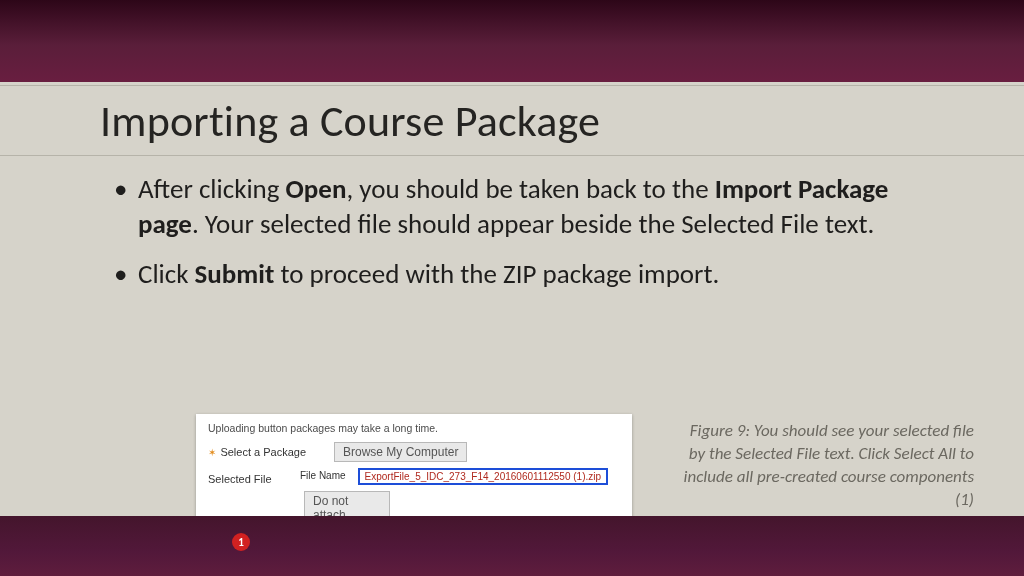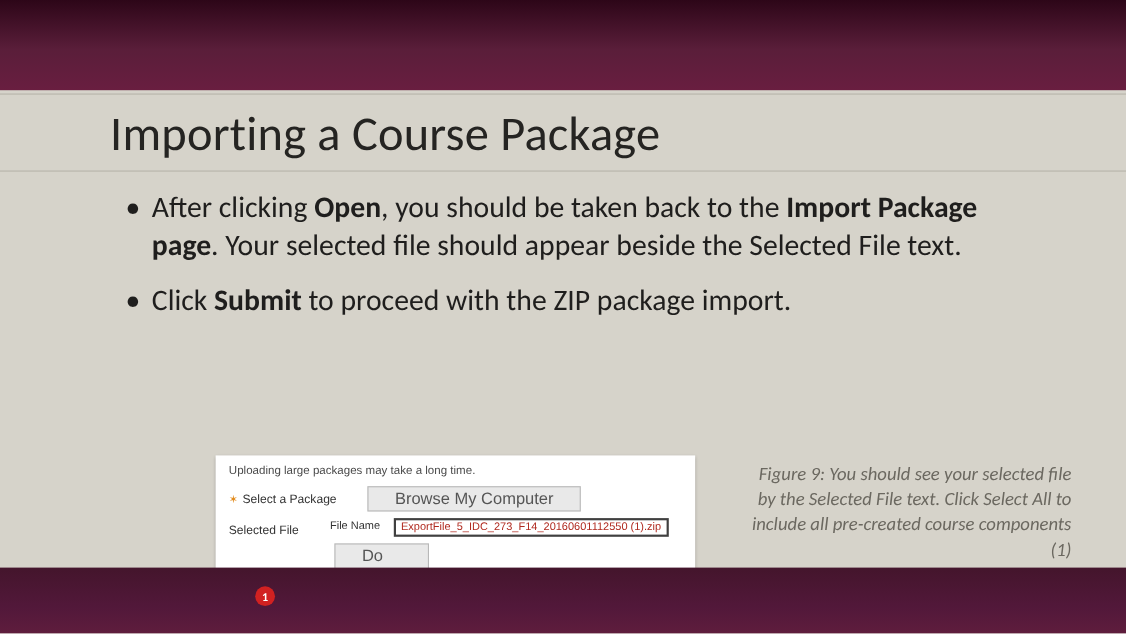--- a/index.html
+++ b/index.html
@@ -17,25 +17,25 @@
   .bullets li::before { content:"•"; position:absolute; left:-6px; top:0; font-size:27px; }
 
   
   .shot { position:absolute; left:196px; bottom:4px; width:436px; height:158px; background:#fff;
     box-shadow:0 1px 3px rgba(0,0,0,.3); font-family:Arial, sans-serif; color:#333; font-size:10px; }
   .shot-inner { position:relative; width:100%; height:100%; padding:8px 12px 0 12px; }
   .hint { color:#4b4b4b; font-size:10.5px; margin-bottom:8px; }
   .row { display:flex; align-items:center; margin-bottom:6px; }
   .star { color:#e28b1c; margin-right:4px; font-size:10px; }
   .lbl { width:92px; color:#333; font-size:11px; }
-  .btn { border:1px solid #b8b8b8; background:#e9e9e9; color:#555; font-size:15px; padding:2px 24px; border-radius:0; }
+  .btn { border:1px solid #b8b8b8; background:#e9e9e9; color:#555; font-size:12px; padding:2px 8px; border-radius:0; }
   .btn.center { display:block; width:86px; margin:1px 0 0 96px; text-align:left; }
   .fname-col { display:flex; flex-direction:column; margin-left:0; }
   .fname-lbl { font-size:10px; color:#333; margin-bottom:2px; }
-  .file-box { border:2px solid #404040; padding:1px 5px; color:#b02a1f; background:#fff; font-size:10px; margin-left:12px; }
+  .file-box { border:2px solid #1d4ed8; padding:1px 5px; color:#b02a1f; background:#fff; font-size:10px; margin-left:12px; }
   .file-row { display:flex; align-items:center; }
   .section-hdr { font-size:11px; font-weight:bold; letter-spacing:.05em; color:#222; margin-top:10px; border-bottom:1px solid #d9d9d9; padding-bottom:3px; }
   .select-para { font-style:italic; color:#666; font-size:9.5px; margin:8px 0 7px; }
   .badge1 { position:absolute; left:232px; bottom:25px; width:18px; height:18px; border-radius:50%;
     background:#d12121; color:#fff; font-size:11px; font-weight:bold; display:flex; align-items:center; justify-content:center; z-index:5; }
 
   .caption { position:absolute; right:50px; top:420px; width:302px; text-align:right;
     font-style:italic; color:#6b6860; font-size:17px; line-height:1.35; }
 </style>
 </head>
@@ -51,21 +51,21 @@
     <li>
       <span>After clicking </span><b>Open</b><span>, you should be taken back to the </span><b>Import Package page</b><span>. Your selected file should appear beside the Selected File text.</span>
     </li>
     <li>
       <span>Click </span><b>Submit</b><span> to proceed with the ZIP package import.</span>
     </li>
   </ul>
 
   <div class="shot">
     <div class="shot-inner">
-      <div class="hint">Uploading large packages may take a long time.</div>
+      <div class="hint">Uploading button packages may take a long time.</div>
       <div class="row">
         <span class="star">✶</span>
         <span class="lbl" style="width:auto;margin-right:28px;">Select a Package</span>
         <button class="btn">Browse My Computer</button>
       </div>
       <div class="row" style="align-items:flex-end;">
         <span class="lbl">Selected File</span>
         <div class="fname-col">
           <div class="file-row">
             <span class="fname-lbl">File Name</span>

